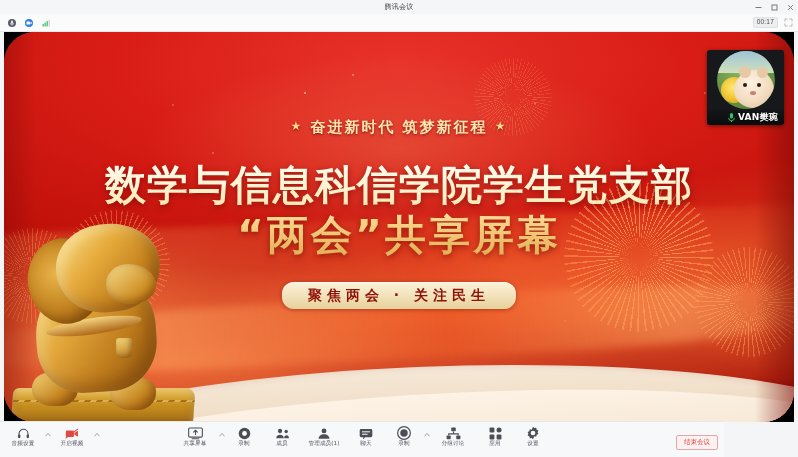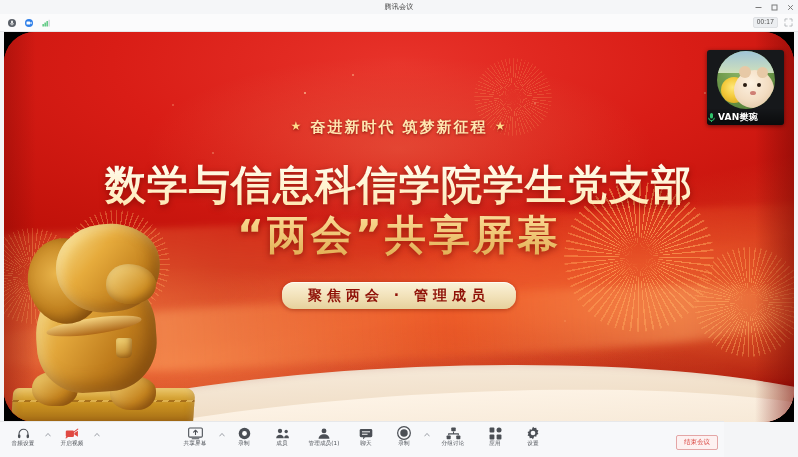--- a/index.html
+++ b/index.html
@@ -237,21 +237,21 @@
   .ava-ham::after{
     content:"";position:absolute;right:6px;top:-3px;width:11px;height:11px;border-radius:50%;
     background:#e7c9a6;
   }
   .ham-eye{position:absolute;width:4px;height:4px;border-radius:50%;background:#2a1d12;top:13px;}
   .ham-eye.l{left:9px;}
   .ham-eye.r{left:23px;}
   .ham-nose{position:absolute;left:16px;top:21px;width:6px;height:4px;border-radius:50%;background:#cf7f74;}
   .tile-name{
     position:absolute;left:0;bottom:0;width:100%;height:16px;
-    display:flex;align-items:center;gap:2px;padding-left:0;
+    display:flex;align-items:center;gap:2px;padding-left:20px;
     background:linear-gradient(180deg,rgba(0,0,0,.05),rgba(0,0,0,.55));
     box-sizing:border-box;
   }
   .tile-name .nm{
     font-size:9px;color:#fff;font-weight:600;letter-spacing:.2px;
     text-shadow:0 1px 2px rgba(0,0,0,.8);
     font-family:"DejaVu Sans","Liberation Sans",sans-serif;
   }
   .mic-on{width:9px;height:11px;flex:0 0 auto;}
 
@@ -392,21 +392,21 @@
         <span>奋进新时代 筑梦新征程</span>
         <span class="star">★</span>
       </div>
 
       <div class="maintitle">
         <div>数学与信息科信学院学生党支部</div>
         <div class="l2">“两会”共享屏幕</div>
       </div>
 
       <div class="sub-banner">
-        <span>聚焦两会 · 管理成员</span>
+        <span>聚焦两会 · 关注民生</span>
       </div>
 
       <div class="tile">
         <div class="tile-avatar">
           <div class="ava-sky"></div>
           <div class="ava-flower"></div>
           <div class="ava-ham">
             <span class="ham-eye l"></span>
             <span class="ham-eye r"></span>
             <span class="ham-nose"></span>

